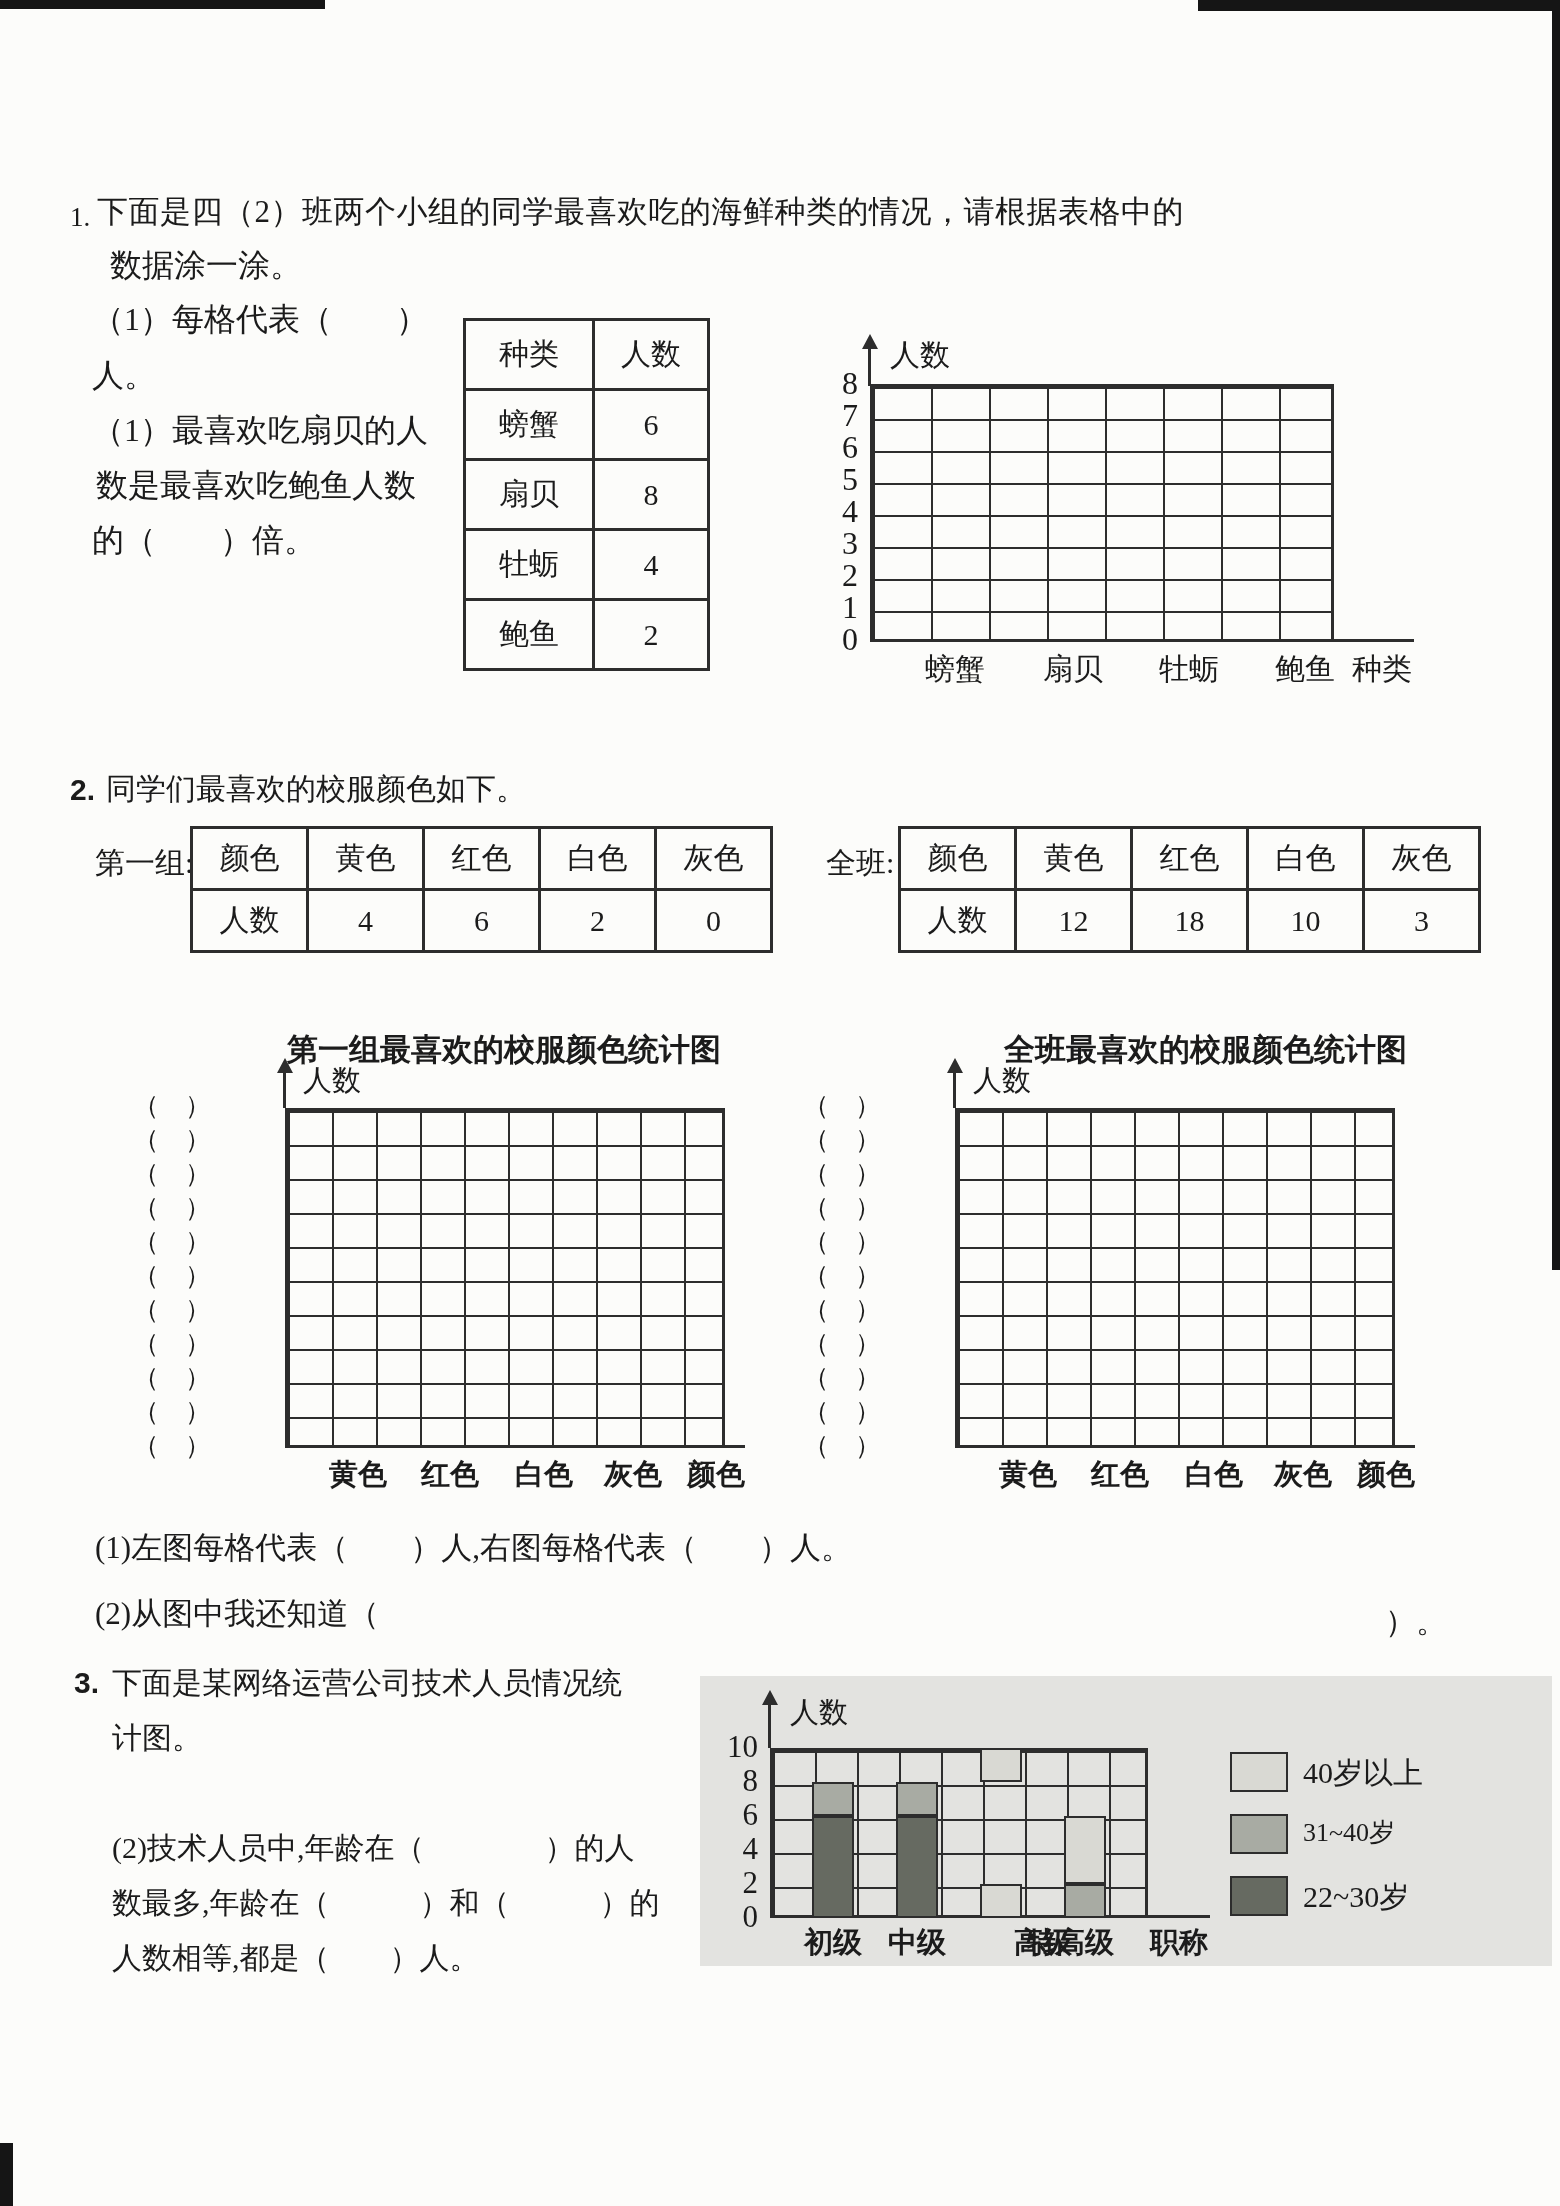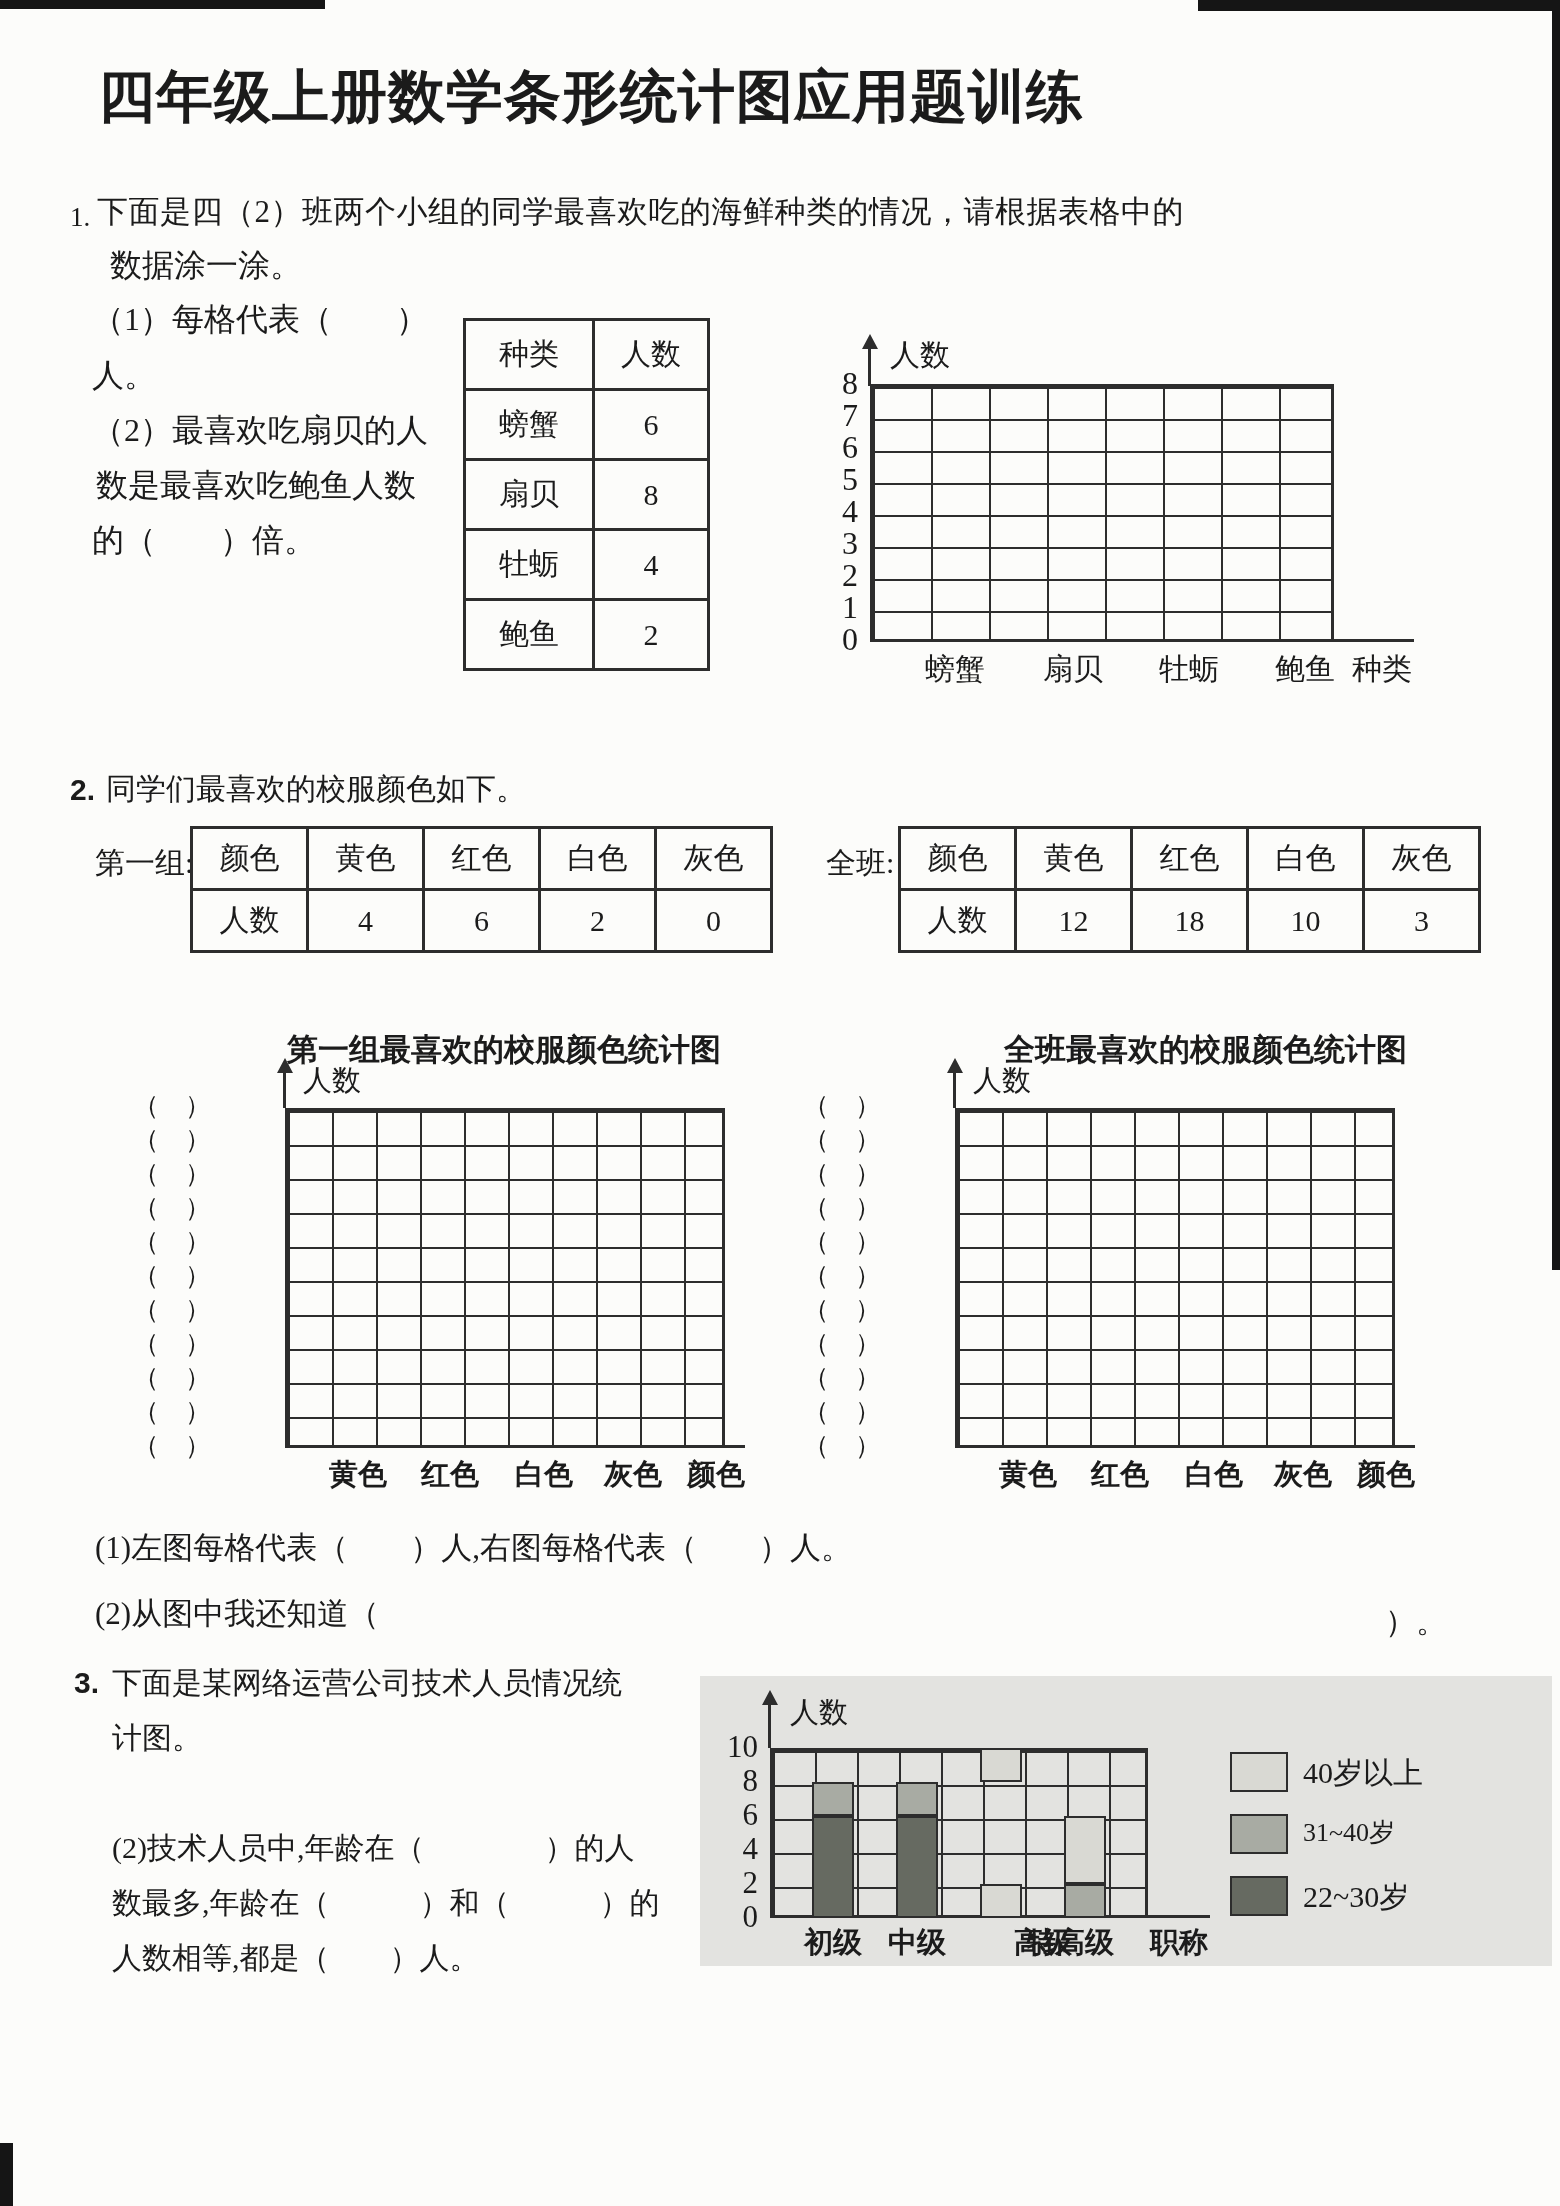--- a/index.html
+++ b/index.html
@@ -37,29 +37,28 @@
 </head>
 <body>
 
 <div class="page">
 
   <div class="mark" style="left:0;top:0;width:325px;height:9px;"></div>
   <div class="mark" style="left:1198px;top:0;width:362px;height:11px;"></div>
   <div class="mark" style="left:1552px;top:0;width:8px;height:1270px;"></div>
   <div class="mark" style="left:0;top:2143px;width:13px;height:63px;"></div>
 
-  <div class="t hei title" style="left:98px;top:64px;">四年级上册数学条形统计图应用题训练</div>
 
   <span class="t" style="left:70px;top:202px;font-size:27px;">1.</span>
   <span class="t body31" style="left:97px;top:194px;letter-spacing:0.5px;">下面是四（2）班两个小组的同学最喜欢吃的海鲜种类的情况，请根据表格中的</span>
 
   <span class="t body32" style="left:110px;top:247px;">数据涂一涂。</span>
   <span class="t body32" style="left:92px;top:301px;">（1）每格代表（　　）</span>
   <span class="t body32" style="left:92px;top:357px;">人。</span>
-  <span class="t body32" style="left:92px;top:412px;">（2）最喜欢吃扇贝的人</span>
+  <span class="t body32" style="left:92px;top:412px;">（1）最喜欢吃扇贝的人</span>
   <span class="t body32" style="left:96px;top:467px;text-align:center;">数是最喜欢吃鲍鱼人数</span>
   <span class="t body32" style="left:92px;top:522px;">的（　　）倍。</span>
 
   <table class="sheet" style="left:463px;top:318px;width:238px;">
     <tbody>
         <tr style="height:70px;">
           <td style="width:126px;">种类</td>
           <td style="width:112px;">人数</td>
         </tr>
     <tr style="height:70px;">

